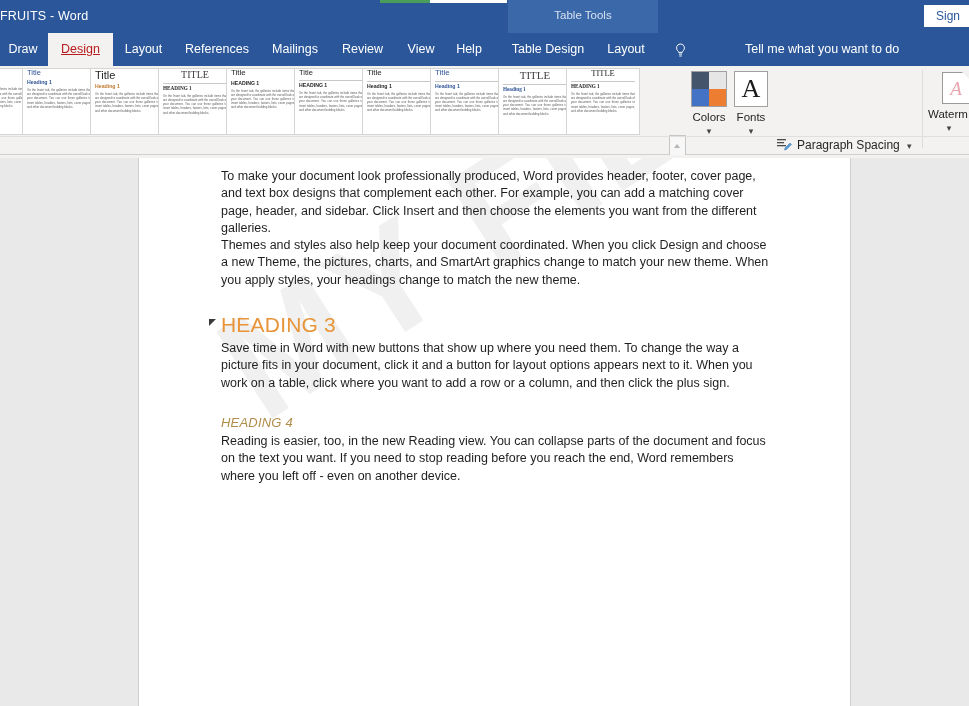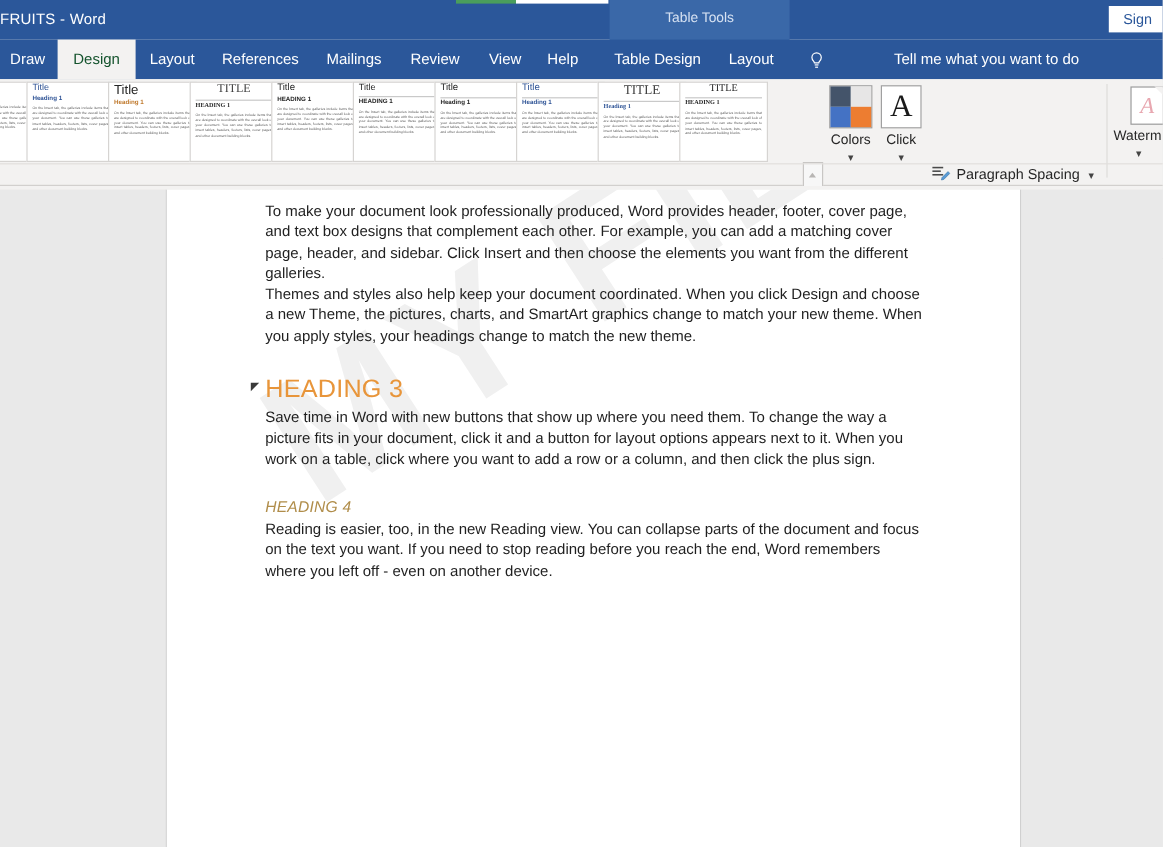--- a/index.html
+++ b/index.html
@@ -49,21 +49,21 @@
   
   .tabstrip {
     position: absolute; left: 0; top: 33px; width: 969px; height: 33px;
     background: #2b579a;
   }
   .tab {
     position: absolute; top: 0; height: 33px; line-height: 33px;
     color: #ffffff; font-size: 12.5px; text-align: center;
     white-space: nowrap; cursor: default;
   }
-  .tab.active { background: #f3f2f1; color: #14532d; }
+  .tab.active { background: #f3f2f1; color: #b91c1c; text-decoration: underline; }
   .tellme {
     position: absolute; top: 0; height: 33px; line-height: 33px;
     color: #ffffff; font-size: 12.5px; white-space: nowrap; margin-left: 48px;
   }
   .bulb {
     position: absolute; top: 10px; width: 13px; height: 15px;
   }
 
   
   .ribbon {
@@ -326,21 +326,21 @@
           <div style="background: rgb(231, 230, 230);"></div>
           <div style="background: rgb(68, 114, 196);"></div>
           <div style="background: rgb(237, 125, 49);"></div>
         </div>
       <div class="ctl-label" style="top:40px;">Colors</div>
       <div class="chev" style="top:56px;">▾</div>
     </div>
 
     <div class="ctl" style="left:733px; top:5px; width:36px;">
       <div class="fonts-icon" style="left:1px; top:0;">A</div>
-      <div class="ctl-label" style="top:40px;">Click</div>
+      <div class="ctl-label" style="top:40px;">Fonts</div>
       <div class="chev" style="top:56px;">▾</div>
     </div>
 
     <div class="mini-row" style="left:776px; top:69px;">
       <svg class="mini-icon" viewBox="0 0 16 16">
         <rect x="1" y="2" width="9" height="1.3" fill="#4a4a4a"></rect>
         <rect x="1" y="5" width="7" height="1.3" fill="#4a4a4a"></rect>
         <rect x="1" y="8" width="9" height="1.3" fill="#4a4a4a"></rect>
         <path d="M9 11 L14 6 L15.5 7.5 L10.5 12.5 L8.5 13 Z" fill="#5b9bd5" stroke="#3a78ad" stroke-width=".5"></path>
       </svg>

